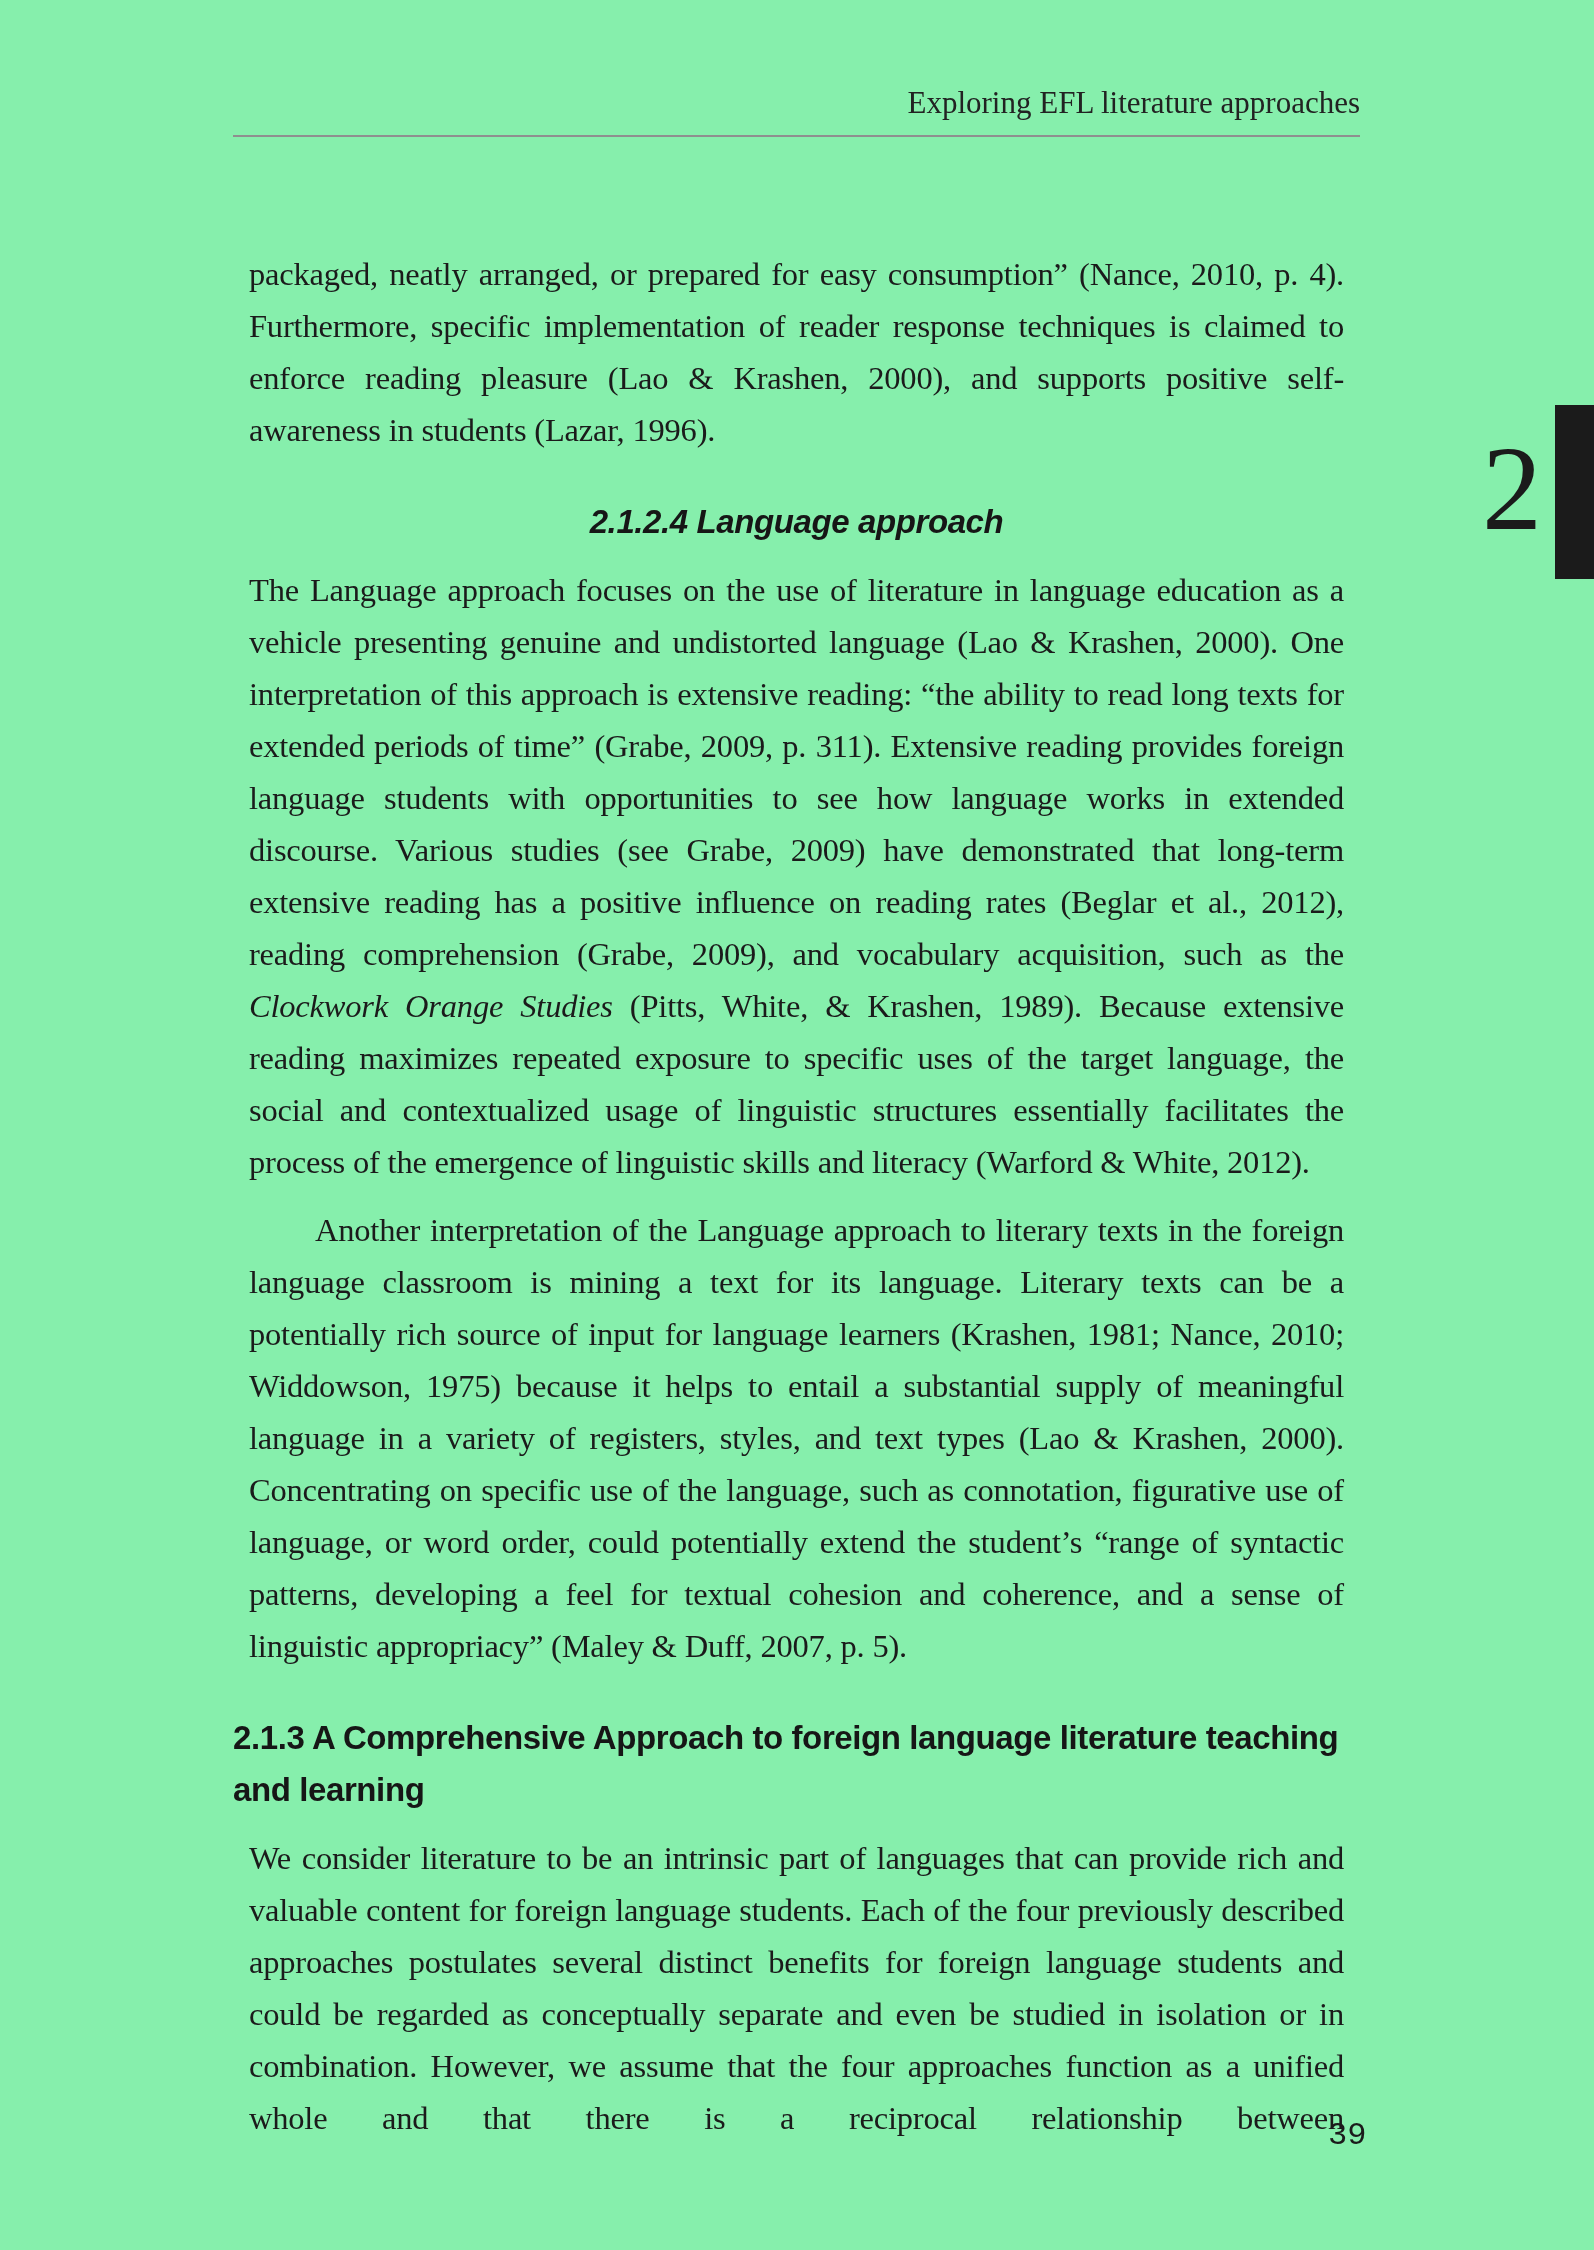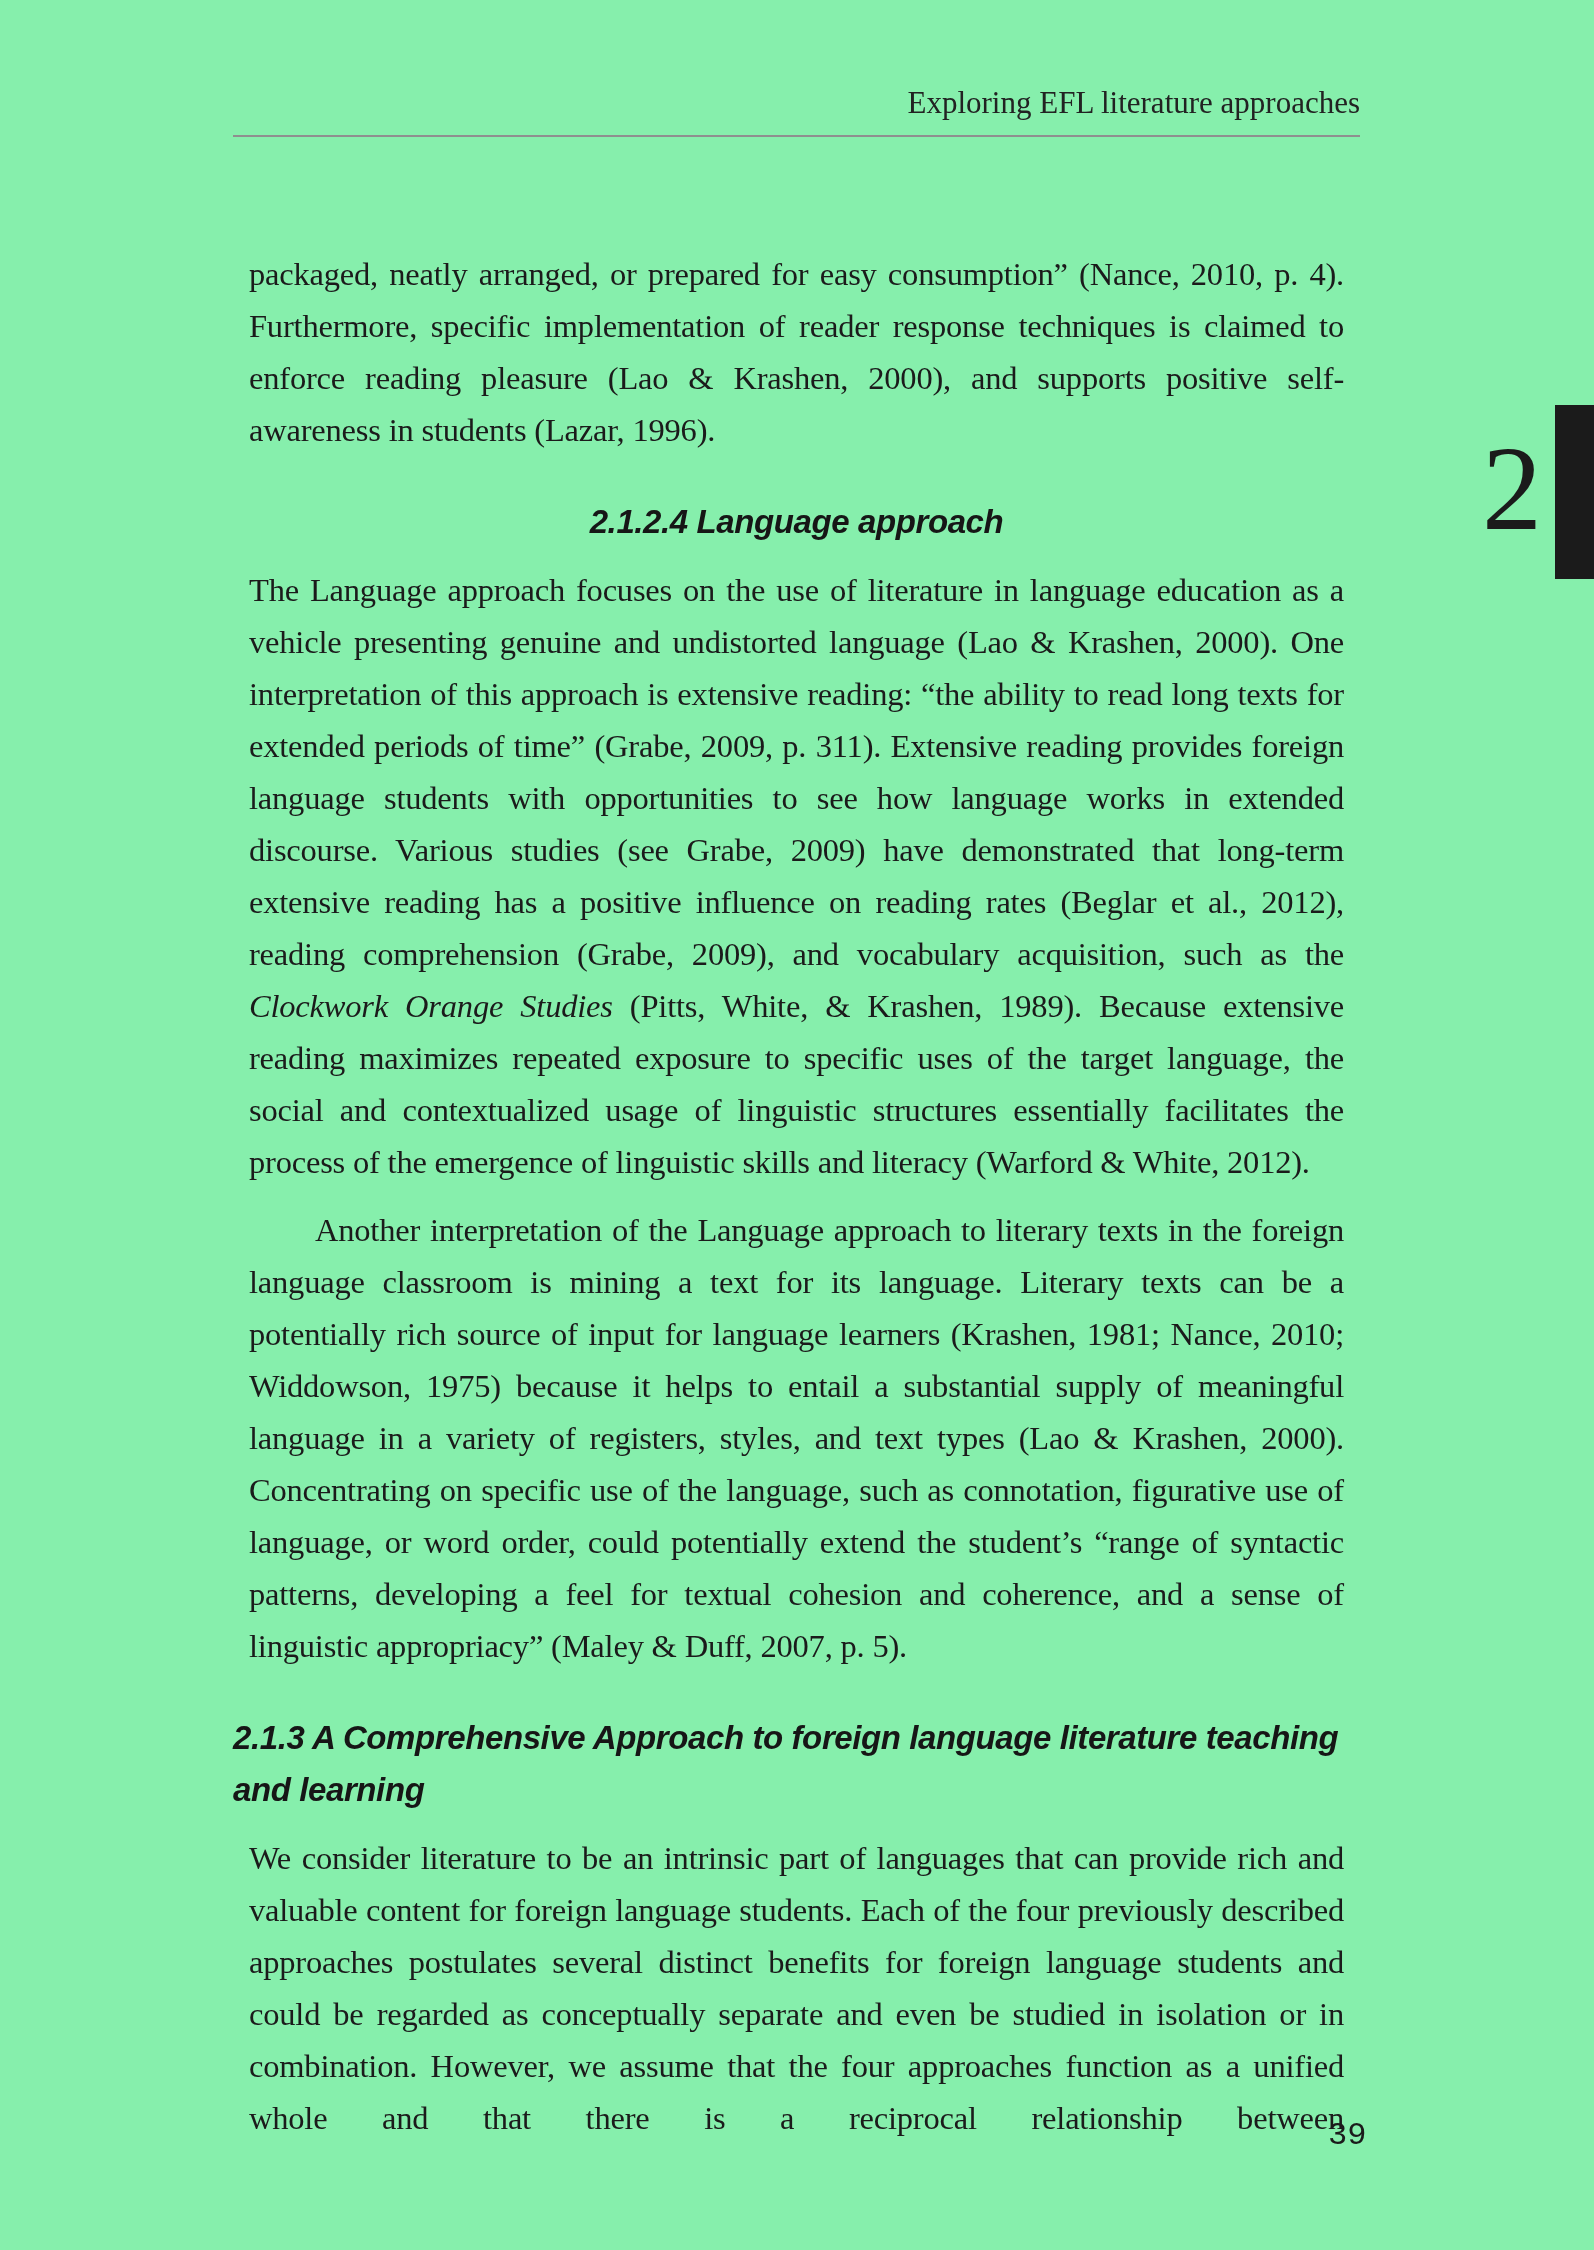--- a/index.html
+++ b/index.html
@@ -57,21 +57,20 @@
 
   .subheading {
     margin: 40px 0 0 0;
     font-family: "Liberation Sans", sans-serif;
     font-weight: 700;
     font-size: 33px;
     line-height: 52px;
     letter-spacing: -0.4px;
     text-align: left;
     color: #161616;
-    font-style: italic;
   }
   .subheading.italic { font-style: italic; text-align: center; }
   .heading-line { display: block; white-space: nowrap; }
 
   
   .chapter-bar {
     position: absolute;
     top: 405px;
     right: 0;
     width: 39px;

